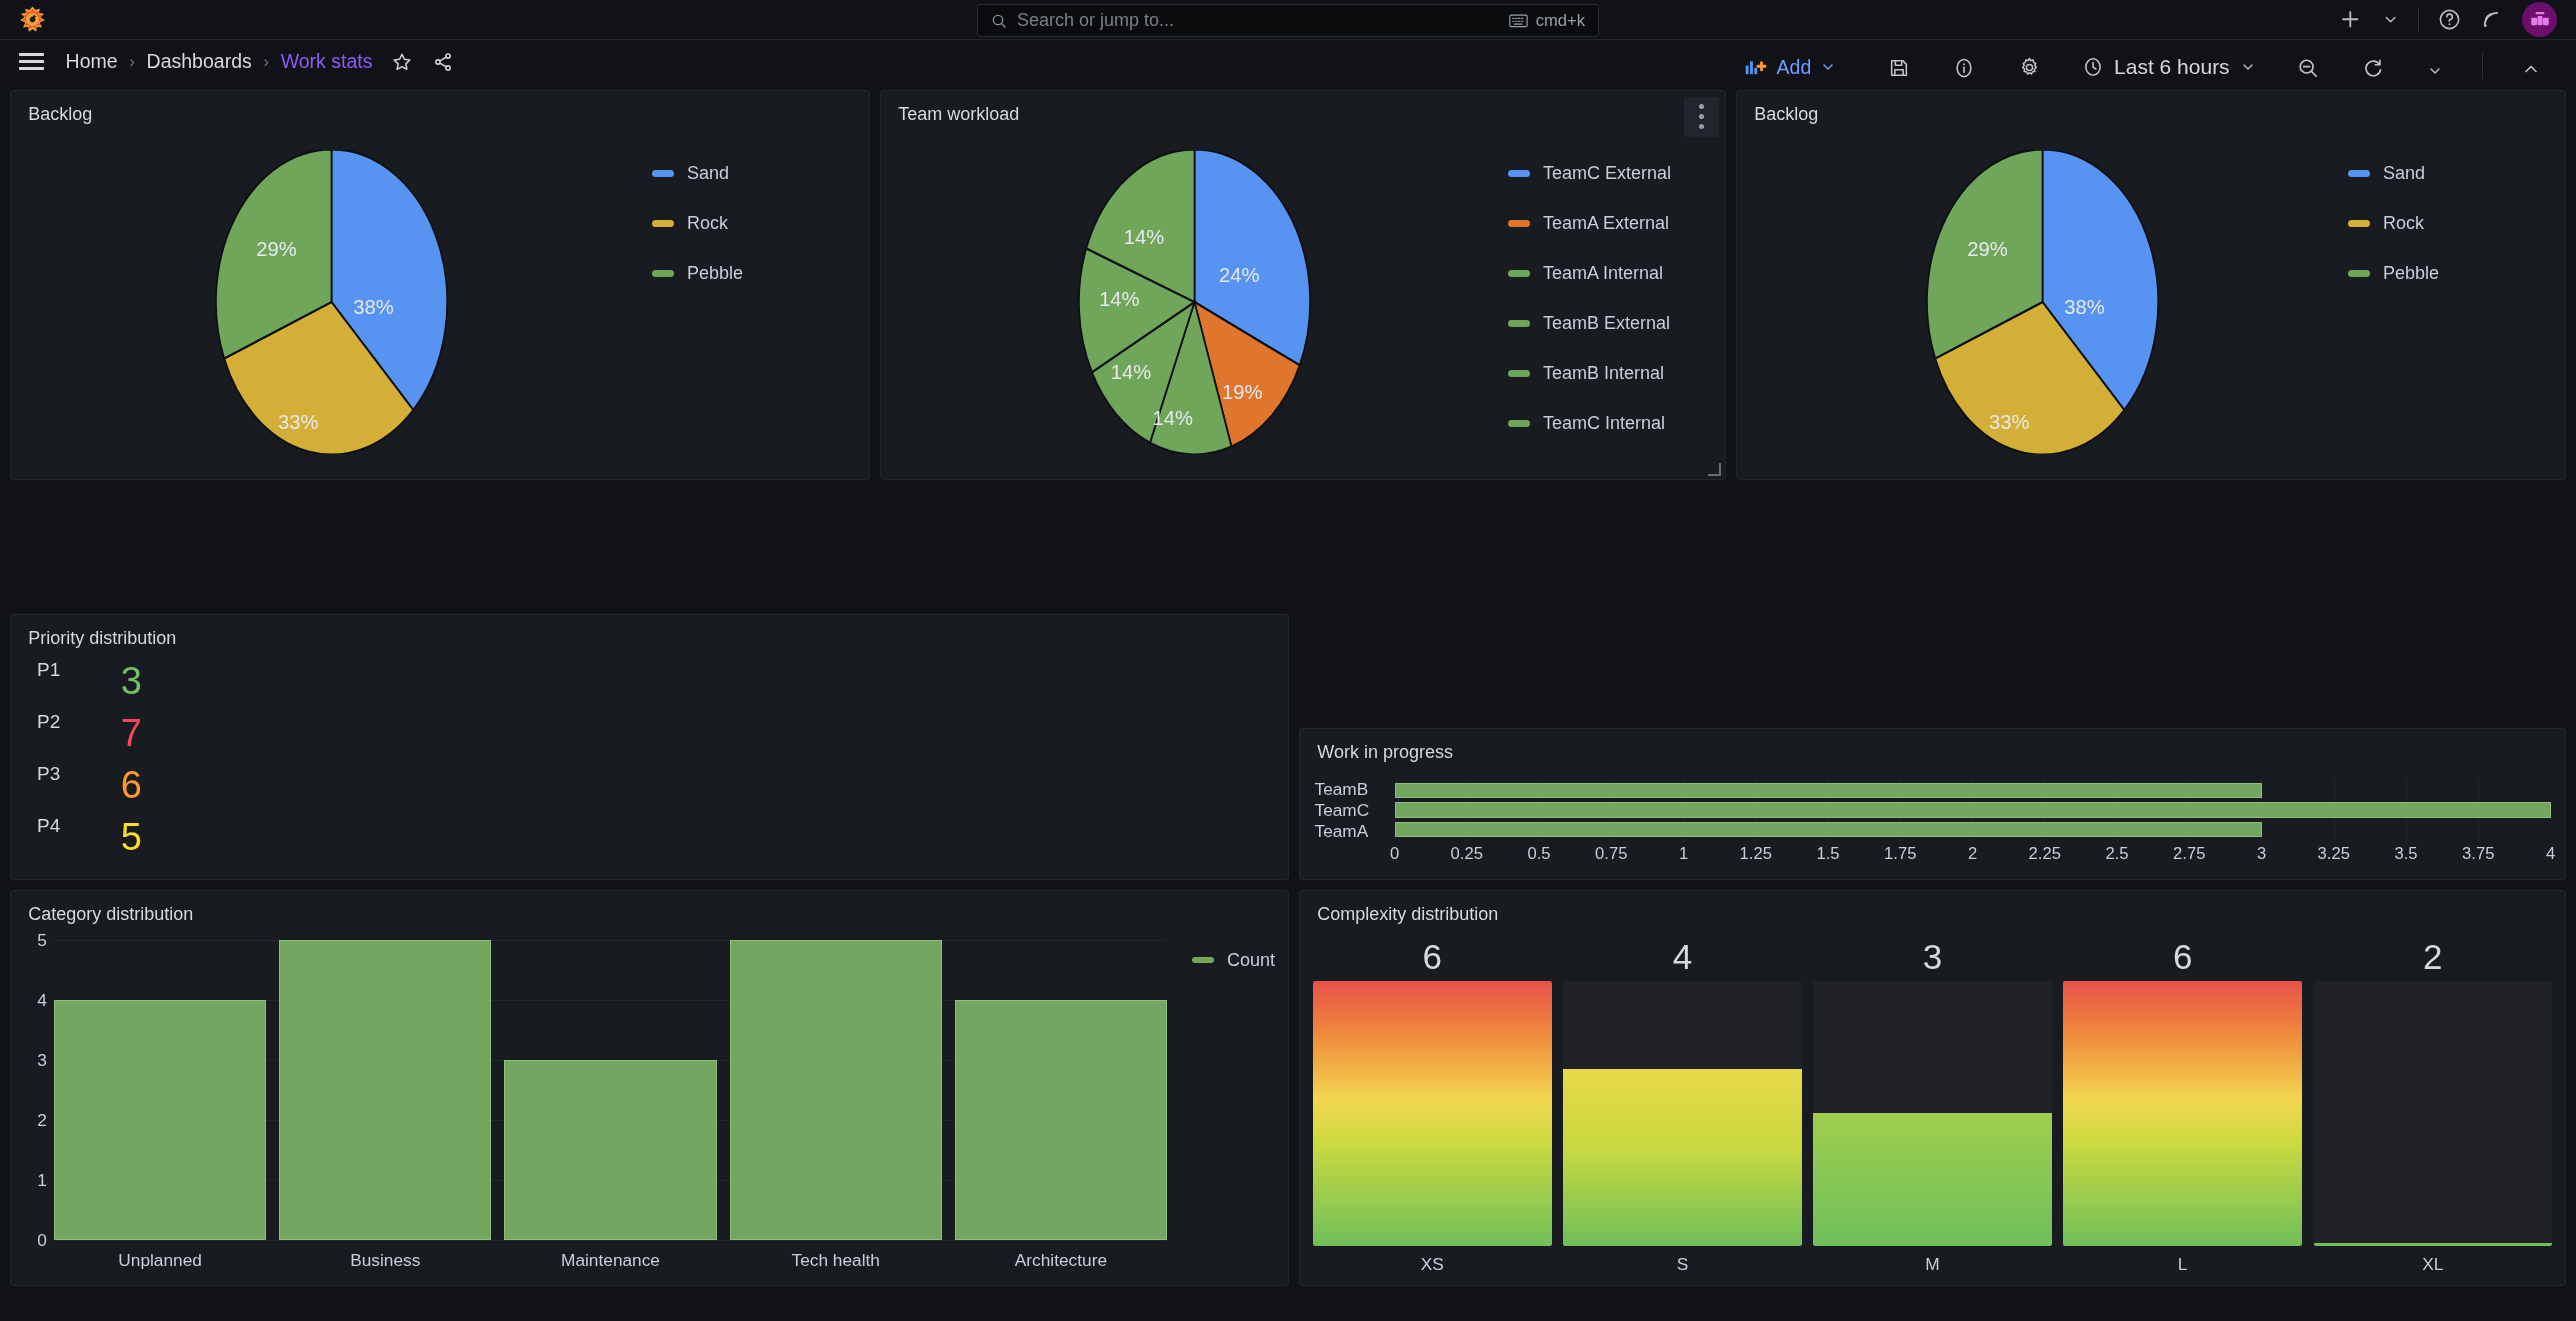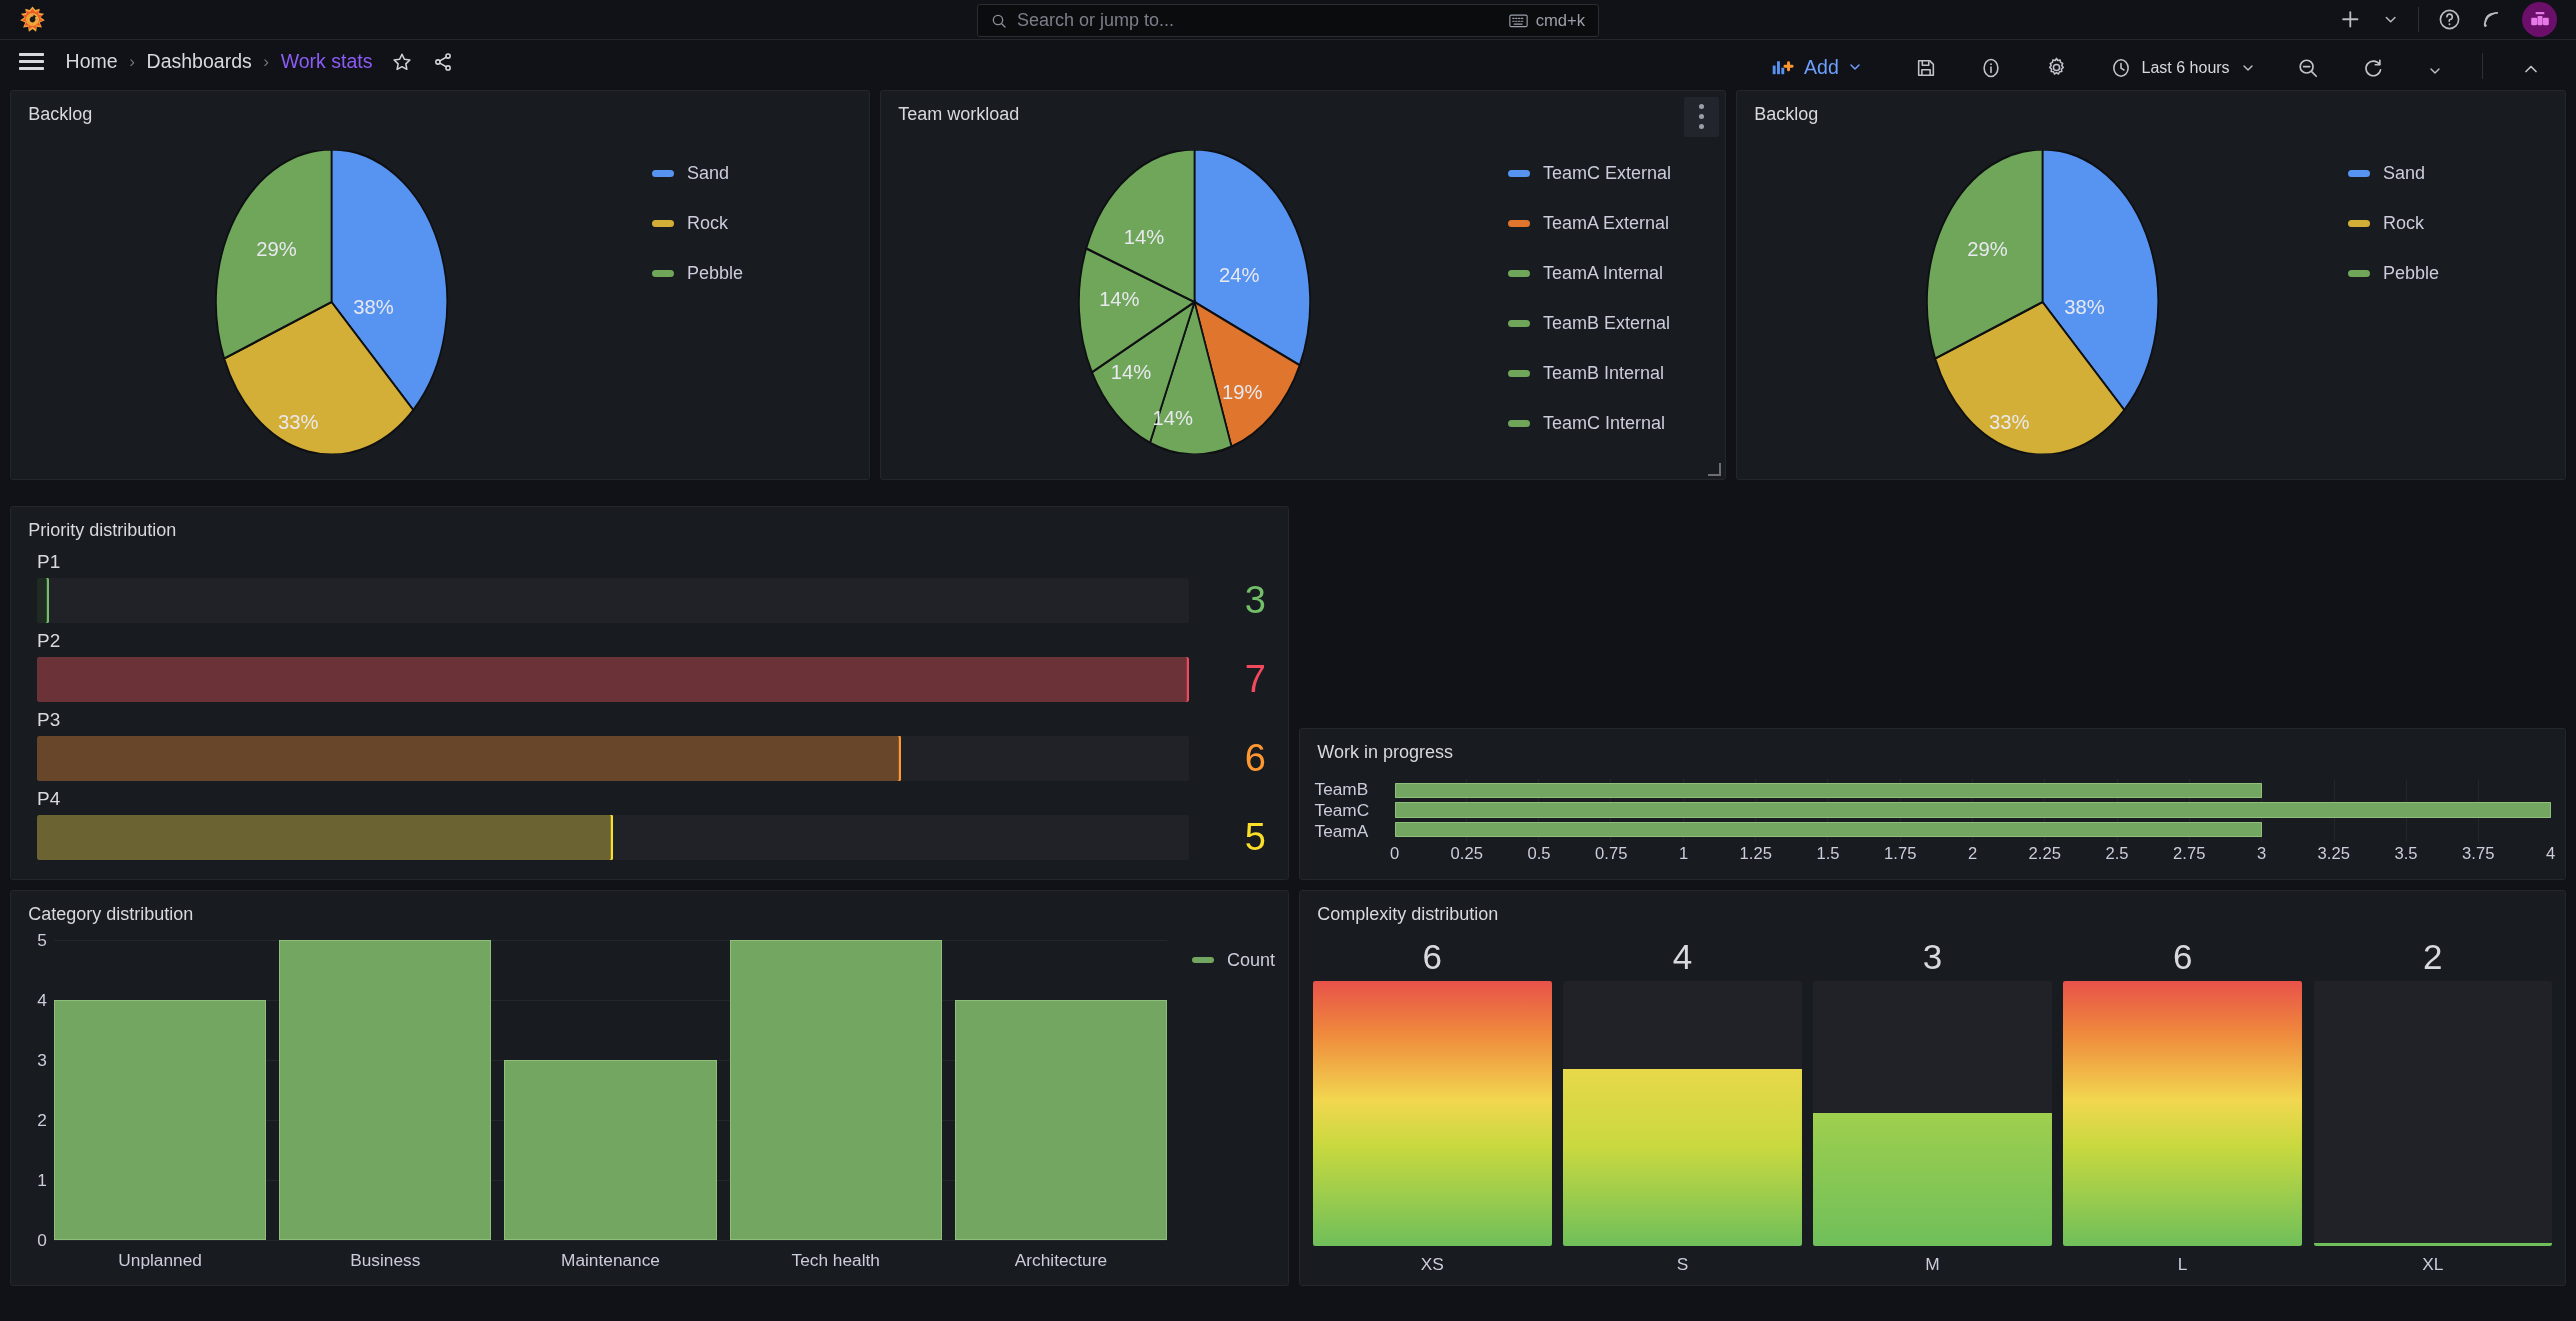--- a/index.html
+++ b/index.html
@@ -73,21 +73,21 @@
   .bc-icon { margin-left: 19px; color: #d2d3d8; display: flex; align-items: center; cursor: pointer; }
 
   .dashnav-right { margin-left: auto; display: flex; align-items: flex-end; gap: 11px; margin-top: 8px; }
   .add-btn {
     display: flex; align-items: center; gap: 8.7px;
     color: #6e9fff; font-size: 19.5px; cursor: pointer; margin-right: 24.6px;
   }
   .tool-icon { padding: 0 16px; display: flex; align-items: center; color: #c2c4cb; cursor: pointer; }
   .time-picker {
     display: flex; align-items: center; gap: 10px;
-    padding: 0 14.5px; color: #d8d9de; font-size: 16px; cursor: pointer;
+    padding: 0 14.5px; color: #d8d9de; font-size: 21px; cursor: pointer;
   }
   .toolbar-divider { width: 0.7px; height: 26px; background: #2e3039; margin: 0 11.6px; }
 
   
   .grid { padding: 7.2px 10px 0 10px; display: flex; flex-direction: column; gap: 10px; }
   .row { display: flex; gap: 10px; }
   .panel {
     background: #181b1f;
     border: 0.7px solid #23262b;
     border-radius: 2.9px;
@@ -120,21 +120,21 @@
     width: 217px; display: flex; flex-direction: column; gap: 29px;
     align-self: flex-start; padding-top: 38px;
   }
   .legend-col.six { gap: 29px; }
   .legend-item { display: flex; align-items: center; gap: 13px; cursor: pointer; }
   .legend-swatch { width: 22px; height: 6.5px; border-radius: 3.6px; flex: 0 0 auto; }
   .legend-label { font-size: 18px; color: #ccccdc; white-space: nowrap; }
 
   
   .bargauge-body { flex: 1; display: flex; flex-direction: column; justify-content: center; padding: 10px 22px 19px 26px; gap: 7.2px; }
-  .bg-row { display: flex; flex-direction: column; gap: 5px; }
+  .bg-row { display: flex; flex-direction: row; gap: 5px; }
   .bg-label { font-size: 19px; color: #d8d9de; }
   .bg-line { display: flex; align-items: center; gap: 24.6px; }
   .bg-track {
     flex: 1; height: 45px;
     background: #202227; border-radius: 2.2px;
     position: relative; overflow: hidden;
   }
   .bg-fill { height: 100%; border-radius: 1.4px; position: relative; }
   .bg-fill::after {
     content: ''; position: absolute; right: 0; top: 0; bottom: 0; width: 2.2px;

